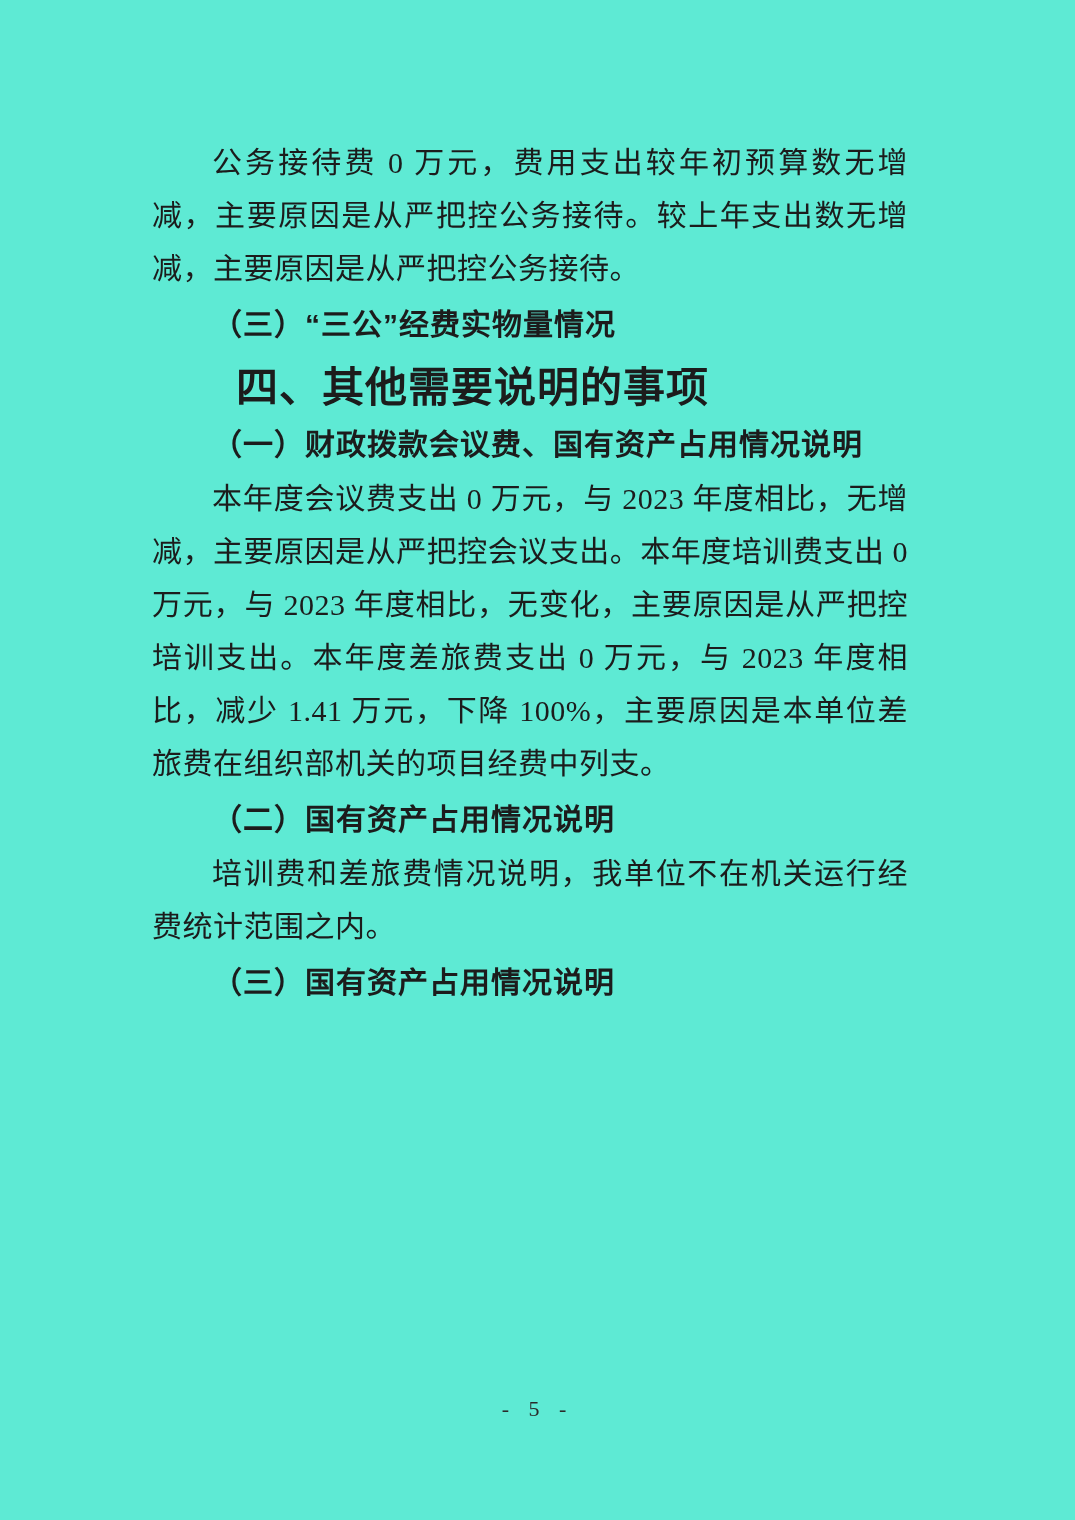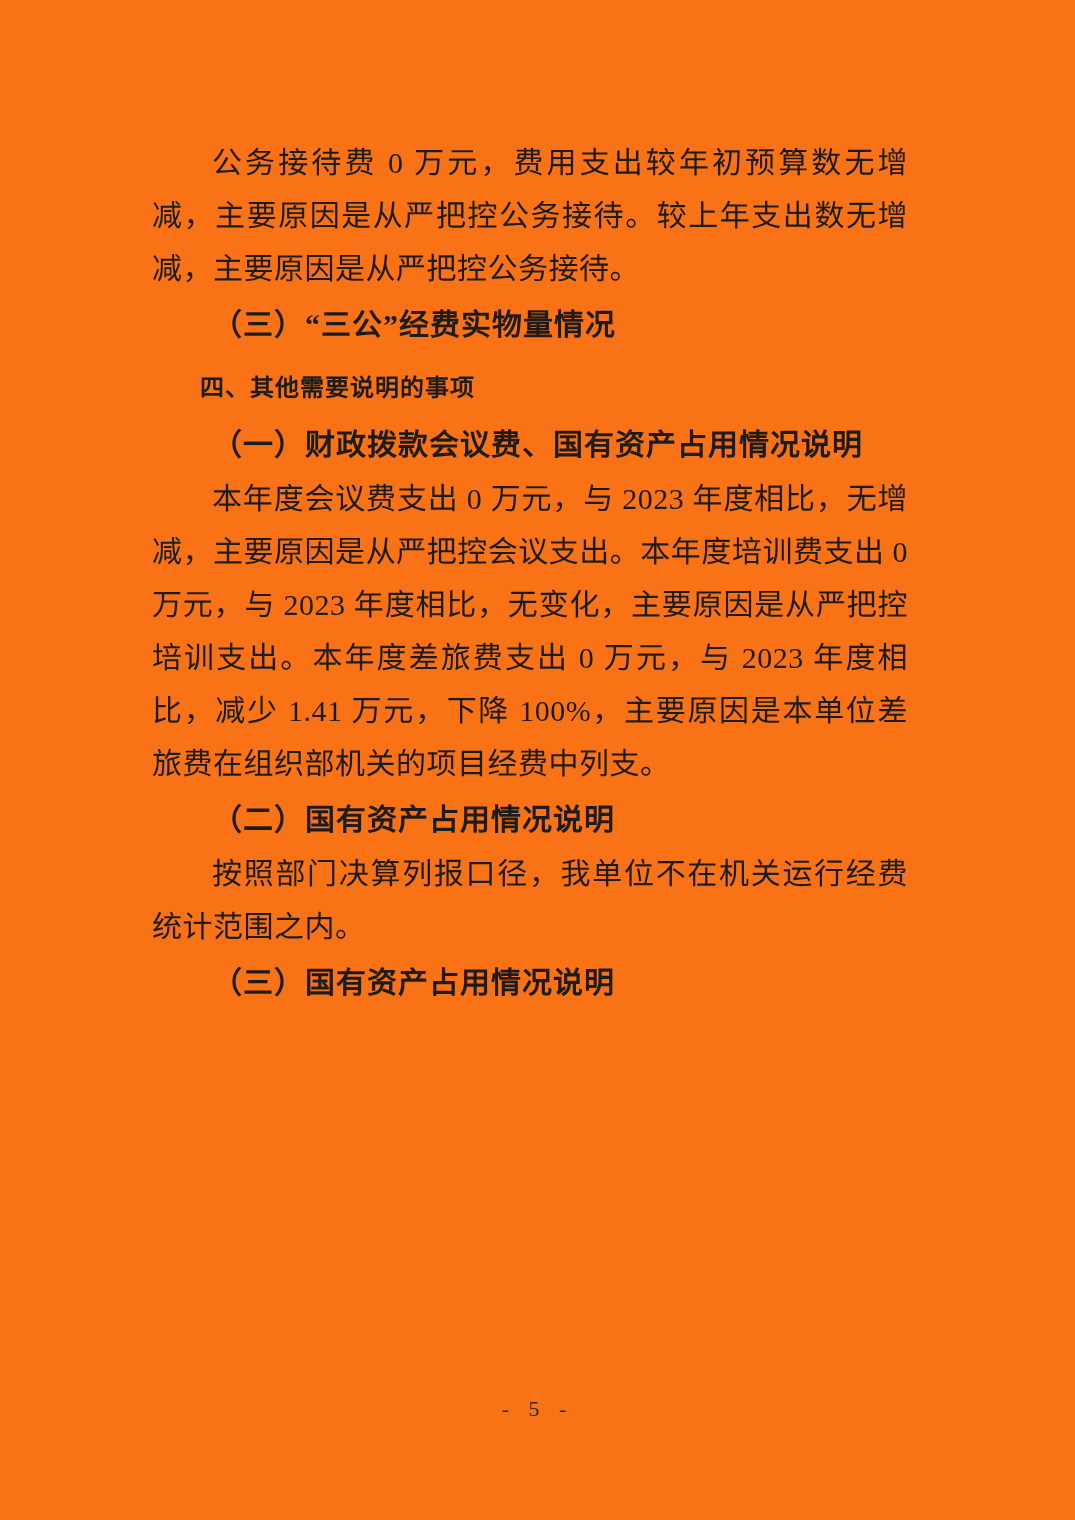--- a/index.html
+++ b/index.html
@@ -4,21 +4,21 @@
 <style>
   html, body {
     margin: 0;
     padding: 0;
     background: #ffffff;
   }
   .page {
     position: relative;
     width: 1075px;
     height: 1520px;
-    background: #f97316;
+    background: #5eead4;
     overflow: hidden;
     font-family: "Liberation Serif", "DejaVu Serif", serif;
     color: #1c1c1c;
   }
   .content {
     position: absolute;
     left: 152px;
     top: 136px;
     width: 756px;
   }
@@ -31,25 +31,25 @@
     letter-spacing: 0.5px;
     font-weight: 400;
   }
   .heading-kai {
     margin: 2px 0 0 0;
     font-size: 30px;
     line-height: 55px;
     text-indent: 2em;
     font-weight: 700;
     letter-spacing: 1px;
-    font-family: Liberation Serif, serif;
+    font-family: Liberation Sans, sans-serif;
   }
   .heading-hei {
     margin: 8px 0 0 0;
-    font-size: 24px;
+    font-size: 42px;
     line-height: 55px;
     text-indent: 2em;
     font-weight: 700;
     letter-spacing: 1px;
     font-family: "Liberation Sans", "DejaVu Sans", sans-serif;
   }
   .page-footer {
     position: absolute;
     left: 0;
     top: 1396px;
@@ -73,21 +73,21 @@
 
 
     <p class="heading-hei">四、其他需要说明的事项</p>
 
     <p class="heading-kai">（一）财政拨款会议费、国有资产占用情况说明</p>
 
     <p class="para">本年度会议费支出 0 万元，与 2023 年度相比，无增减，主要原因是从严把控会议支出。本年度培训费支出 0 万元，与 2023 年度相比，无变化，主要原因是从严把控培训支出。本年度差旅费支出 0 万元，与 2023 年度相比，减少 1.41 万元，下降 100%，主要原因是本单位差旅费在组织部机关的项目经费中列支。</p>
 
     <p class="heading-kai">（二）国有资产占用情况说明</p>
 
-    <p class="para">按照部门决算列报口径，我单位不在机关运行经费统计范围之内。</p>
+    <p class="para">培训费和差旅费情况说明，我单位不在机关运行经费统计范围之内。</p>
 
     <p class="heading-kai">（三）国有资产占用情况说明</p>
 
 
   </div>
 
   <div class="page-footer">- 5 -</div>
 </div>
 
 </body></html>

